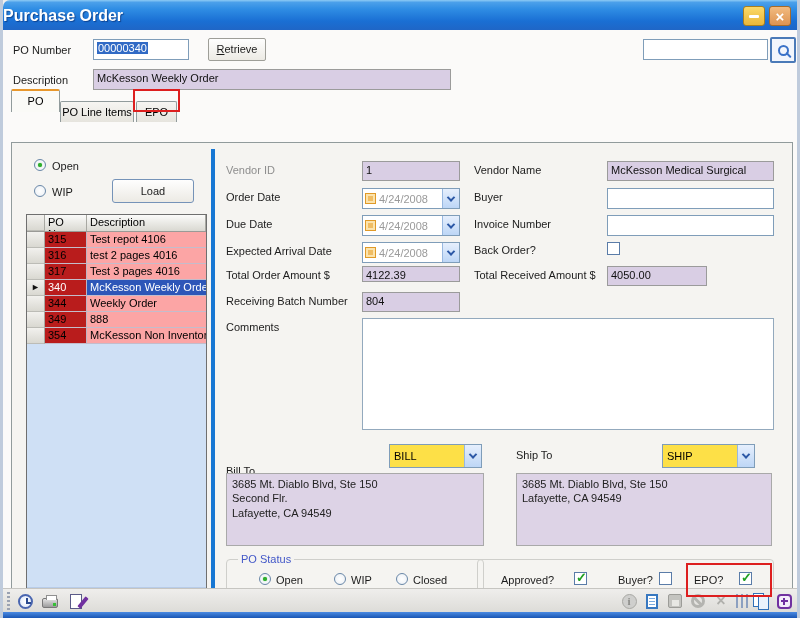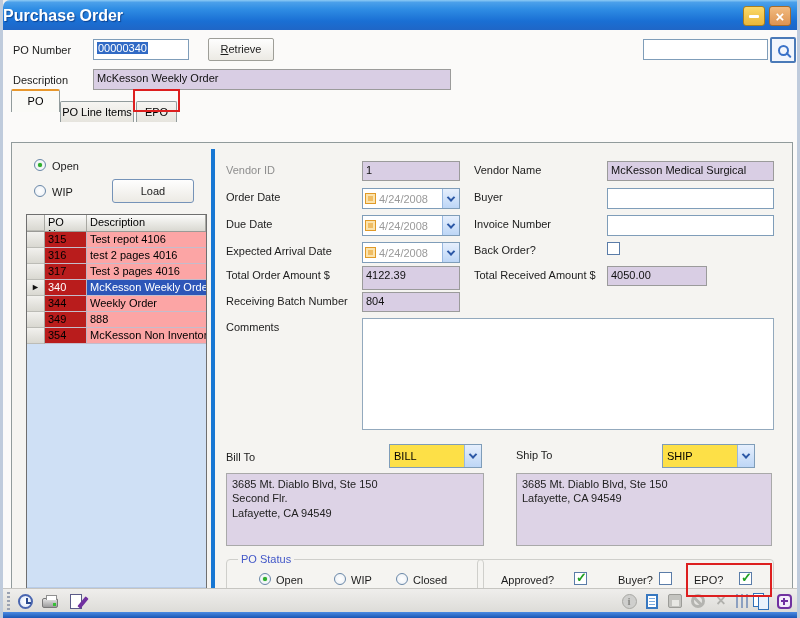--- a/index.html
+++ b/index.html
@@ -163,21 +163,21 @@
       </div>
     <div class="tbtn close">×</div>
   </div>
 
   <div class="client">
 
     <span class="lbl" style="left:10px; top:14px;">PO Number</span>
     <div class="tbox" style="left:90px; top:9px; width:96px; height:21px;">
       <span class="sel-text">00000340</span>
     </div>
-    <div class="btn btn-retrieve" style="left:205px; top:8px; width:66px; height:23px; padding-top:4px;">Retrieve</div>
+    <div class="btn btn-retrieve" style="left:205px; top:8px; width:58px; height:23px; padding-top:4px;">Retrieve</div>
     <div class="tbox" style="left:640px; top:9px; width:125px; height:21px;">
       <span></span>
     </div>
     <div class="search-btn">
       <span class="mag"></span>
     </div>
 
     <span class="lbl" style="left:10px; top:44px;">Description</span>
     <div class="rbox" style="left:90px; top:39px; width:358px; height:21px;">McKesson Weekly Order</div>
 
@@ -273,21 +273,21 @@
       <span class="lbl" style="left:214px; top:102px;">Expected Arrival Date</span>
       <div class="datefield" style="left:350px; top:99px;">
         <span class="date-check"></span>
         <span class="date-text">4/24/2008</span>
         <span class="drop-btn">
             <span class="chev"></span>
           </span>
       </div>
 
       <span class="lbl" style="left:214px; top:126px;">Total Order Amount $</span>
-      <div class="rbox" style="left:350px; top:123px; width:98px; height:24px;">4122.39</div>
+      <div class="rbox" style="left:350px; top:123px; width:98px; height:16px;">4122.39</div>
 
       <span class="lbl" style="left:214px; top:152px;">Receiving Batch Number</span>
       <div class="rbox" style="left:350px; top:149px; width:98px; height:20px;">804</div>
 
       <span class="lbl" style="left:214px; top:178px;">Comments</span>
       <div class="tarea" style="left:350px; top:175px; width:412px; height:112px;"></div>
 
       <span class="lbl" style="left:462px; top:21px;">Vendor Name</span>
       <div class="rbox" style="left:595px; top:18px; width:167px; height:20px;">McKesson Medical Surgical</div>
 
@@ -296,21 +296,21 @@
 
       <span class="lbl" style="left:462px; top:75px;">Invoice Number</span>
       <div class="tbox" style="left:595px; top:72px; width:167px; height:21px;"></div>
 
       <span class="lbl" style="left:462px; top:101px;">Back Order?</span>
       <span class="cb" style="left:595px; top:99px;"></span>
 
       <span class="lbl" style="left:462px; top:126px;">Total Received Amount $</span>
       <div class="rbox" style="left:595px; top:123px; width:100px; height:20px;">4050.00</div>
 
-      <span class="lbl" style="left:214px; top:308px;">Bill To</span>
+      <span class="lbl" style="left:214px; top:322px;">Bill To</span>
       <div class="combo" style="left:377px; top:301px;">
         <span class="ctext">BILL</span>
         <span class="drop-btn">
             <span class="chev"></span>
           </span>
       </div>
       <div class="addr" style="left:214px; top:330px; width:258px; height:73px;">3685 Mt. Diablo Blvd, Ste 150
 Second Flr.
 Lafayette, CA 94549</div>
 

